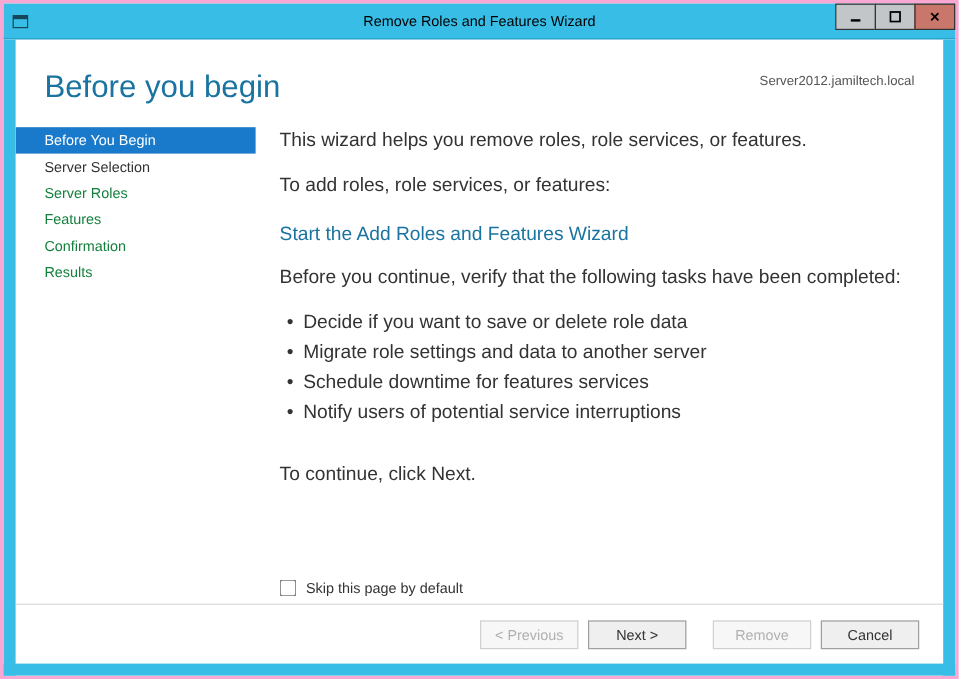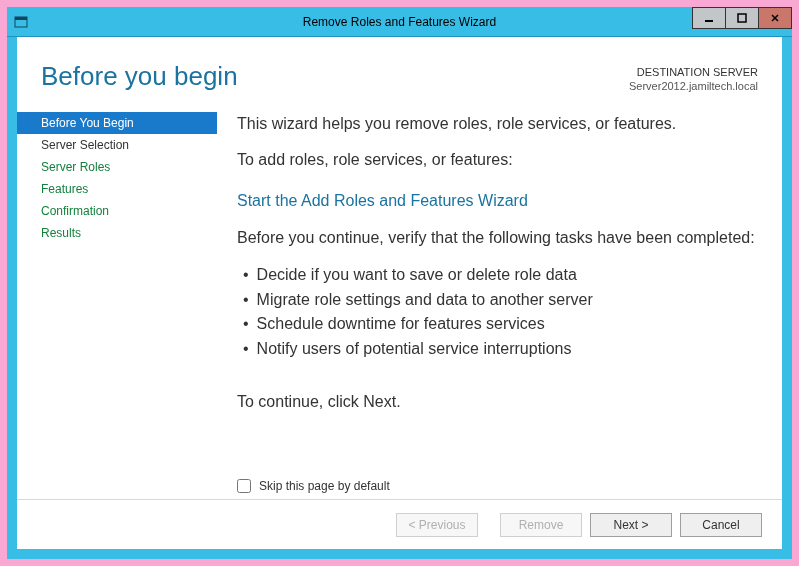--- a/index.html
+++ b/index.html
@@ -7,21 +7,21 @@
     font-family: "Segoe UI", Tahoma, sans-serif;
     font-size: 12px;
     background: #fff;
     width: 799px;
     height: 566px;
     overflow: hidden;
   }
   .window {
     width: 799px;
     height: 566px;
-    border: 7px solid #f9a8d4;
+    border: 3px solid #f9a8d4;
     background: #fff;
     display: flex;
     flex-direction: column;
   }
   .titlebar {
     height: 30px;
     background: #37bde6;
     display: flex;
     align-items: center;
     position: relative;
@@ -198,21 +198,20 @@
           </svg>
       </div>
     </div>
   </div>
 
   <div class="client">
 
     <div class="header-row">
       <div class="page-title">Before you begin</div>
       <div class="dest">
-        <div class="dest-label">DESTINATION SERVER</div>
         <div>Server2012.jamiltech.local</div>
       </div>
     </div>
 
     <div class="body">
       <div class="nav">
         <div class="nav-item active">Before You Begin</div>
         <div class="nav-item enabled">Server Selection</div>
         <div class="nav-item disabled">Server Roles</div>
         <div class="nav-item disabled">Features</div>
@@ -235,19 +234,19 @@
       </div>
     </div>
 
     <label class="skip-row">
       <input type="checkbox" style="">
       <span>Skip this page by default</span>
     </label>
 
     <div class="btnbar">
       <div class="btn disabled">&lt; Previous</div>
+      <div class="btn">Next &gt;</div>
       <div class="btn disabled gap">Remove</div>
-      <div class="btn">Next &gt;</div>
       <div class="btn">Cancel</div>
     </div>
 
   </div>
 </div>
 
 </body></html>

